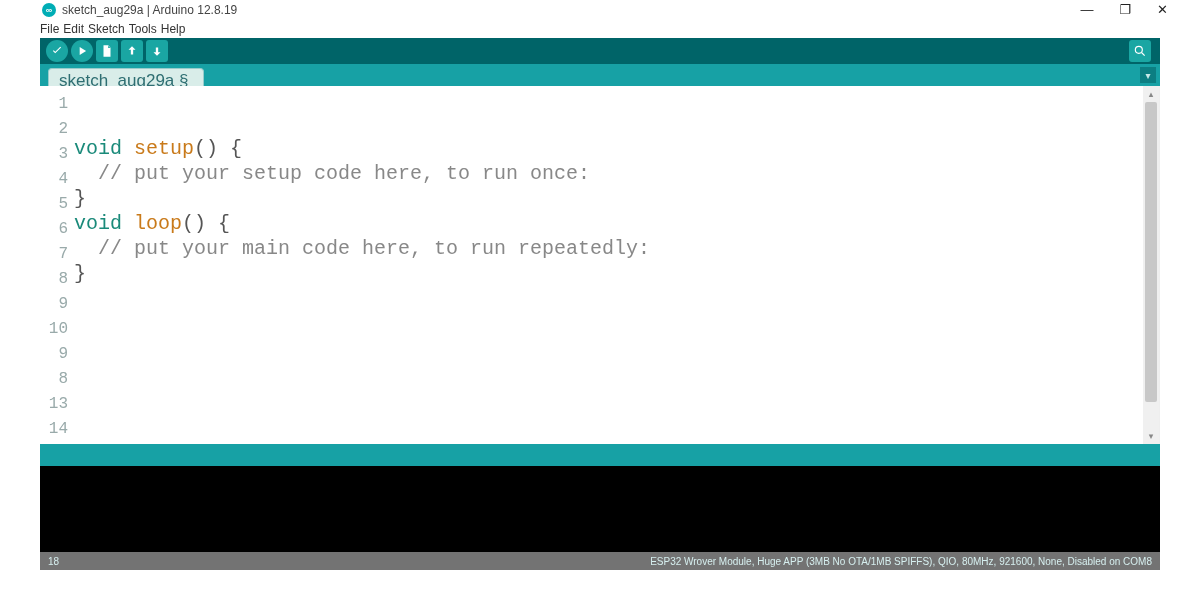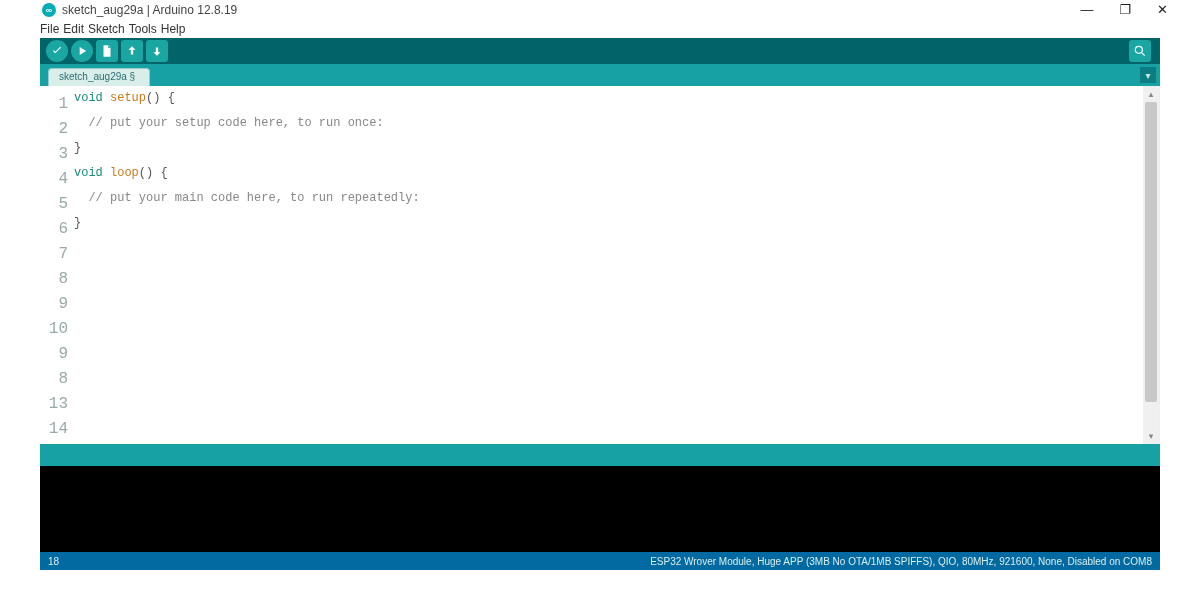--- a/index.html
+++ b/index.html
@@ -71,21 +71,21 @@
     margin: 0 40px;
     height: 22px;
     background: #17a1a5;
     display: flex;
     align-items: flex-end;
     padding-left: 8px;
   }
   .tab {
     background: #d9ede9;
     color: #2e6e72;
-    font-size: 10px;
+    font-size: 17px;
     padding: 2px 14px 2px 10px;
     border-top-left-radius: 4px;
     border-top-right-radius: 4px;
     border: 1px solid #9cc;
     border-bottom: none;
     height: 18px;
   }
   .tabstrip .dropbtn {
     margin-left: auto;
     width: 16px; height: 16px;
@@ -110,25 +110,27 @@
     text-align: right;
     padding-top: 6px;
     color: #9aa;
     font-family: "Consolas","Courier New",monospace;
     font-size: 16px;
     user-select: none;
   }
   .gutter div { height: 25px; padding-right: 6px; line-height: 25px; }
   .code {
     flex: 1;
+    padding-top: 6px;
     font-family: "Consolas","Courier New",monospace;
-    font-size: 12px;
+    font-size: 20px;
     color: #555;
     white-space: pre;
     line-height: 25px;
+    margin-top: 44px;
   }
   .code .kw { color: #1a8a7a; }
   .code .fn { color: #c97a1a; }
   .code .cm { color: #888; }
   .vscroll {
     width: 16px;
     background: #f0f0f0;
     position: relative;
   }
   .vscroll .up, .vscroll .down {
@@ -144,21 +146,21 @@
     background: #17a1a5;
   }
   .console {
     margin: 0 40px;
     height: 86px;
     background: #000;
   }
   .bottom-status {
     margin: 0 40px;
     height: 18px;
-    background: #0369a1;
+    background: #737373;
     color: #d6efef;
     font-size: 10px;
     display: flex;
     align-items: center;
     padding: 0 8px;
   }
   .bottom-status .right { margin-left: auto; }
 </style>
 </head>
 <body>

